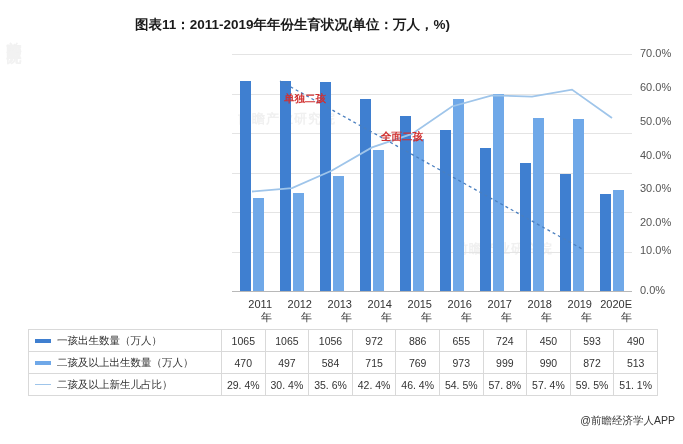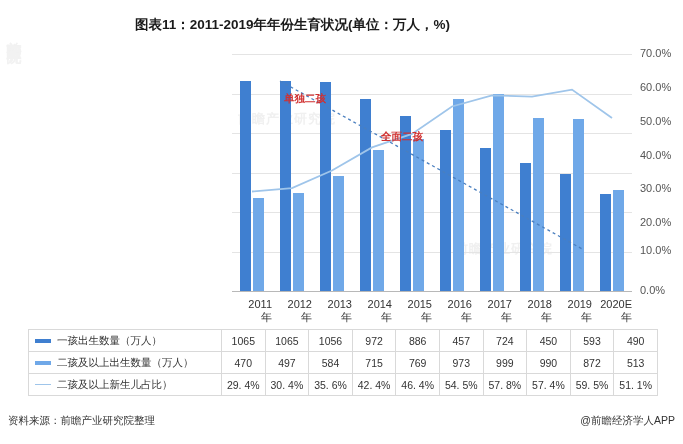--- a/index.html
+++ b/index.html
@@ -291,21 +291,21 @@
 
   <table class="table">
     <tbody id="table-body">
         <tr>
           <td class="name"><span class="swatch-bar" style="background: rgb(63, 127, 208);"></span>一孩出生数量（万人）</td>
           <td>1065</td>
           <td>1065</td>
           <td>1056</td>
           <td>972</td>
           <td>886</td>
-          <td>457</td>
+          <td>655</td>
           <td>724</td>
           <td>450</td>
           <td>593</td>
           <td>490</td>
         </tr>
         <tr>
           <td class="name"><span class="swatch-bar" style="background: rgb(111, 168, 232);"></span>二孩及以上出生数量（万人）</td>
           <td>470</td>
           <td>497</td>
           <td>584</td>
@@ -326,15 +326,14 @@
           <td>46. 4%</td>
           <td>54. 5%</td>
           <td>57. 8%</td>
           <td>57. 4%</td>
           <td>59. 5%</td>
           <td>51. 1%</td>
         </tr>
       </tbody>
   </table>
 
-  <div class="footer-left">资料来源：前瞻产业研究院整理</div>
   <div class="footer-right">@前瞻经济学人APP</div>
 </div>
 
 </body></html>

